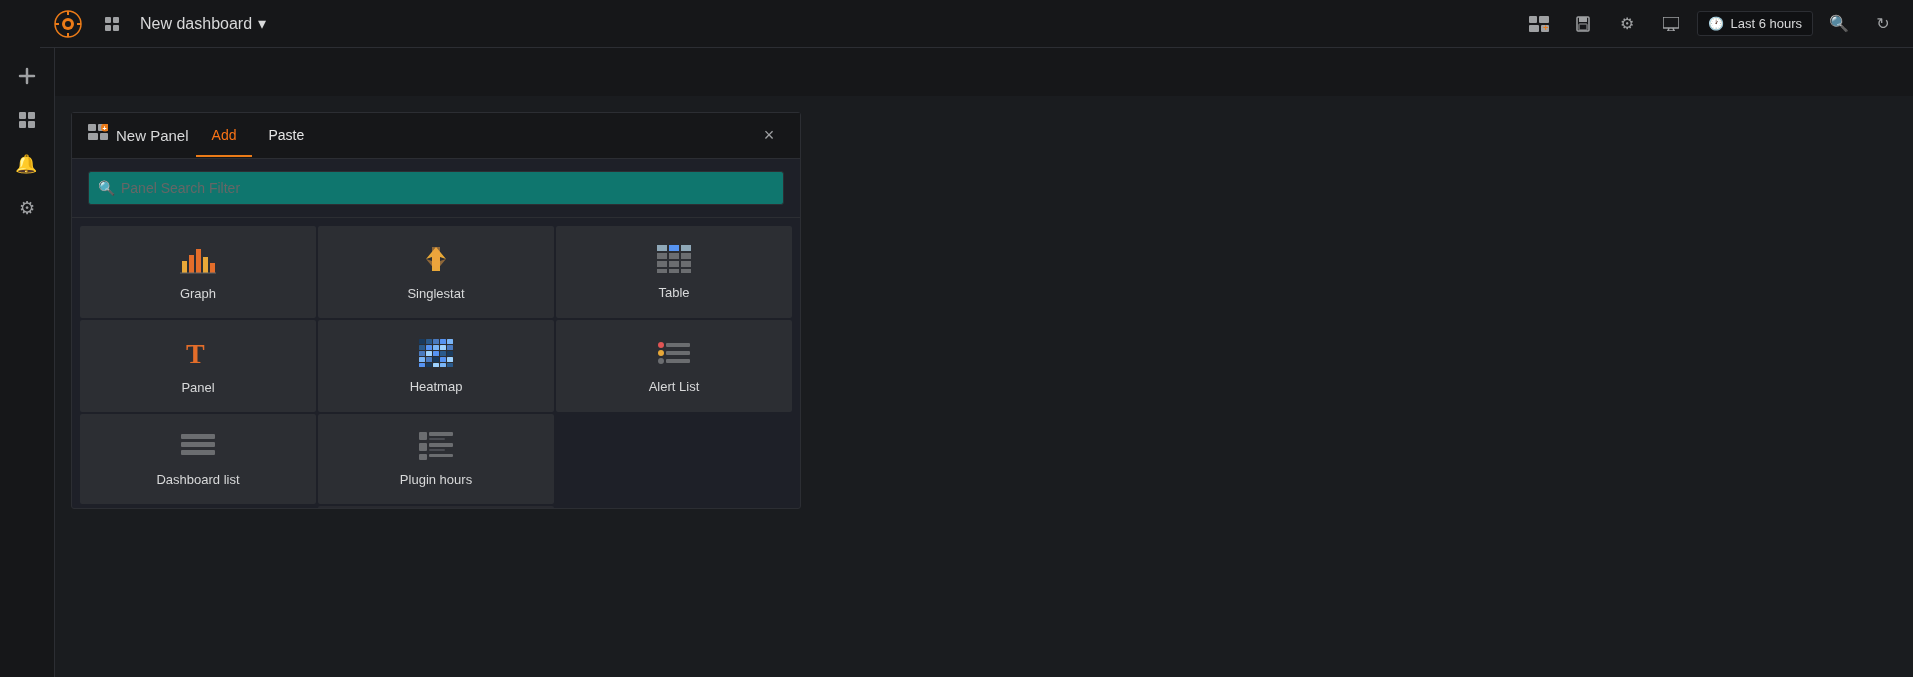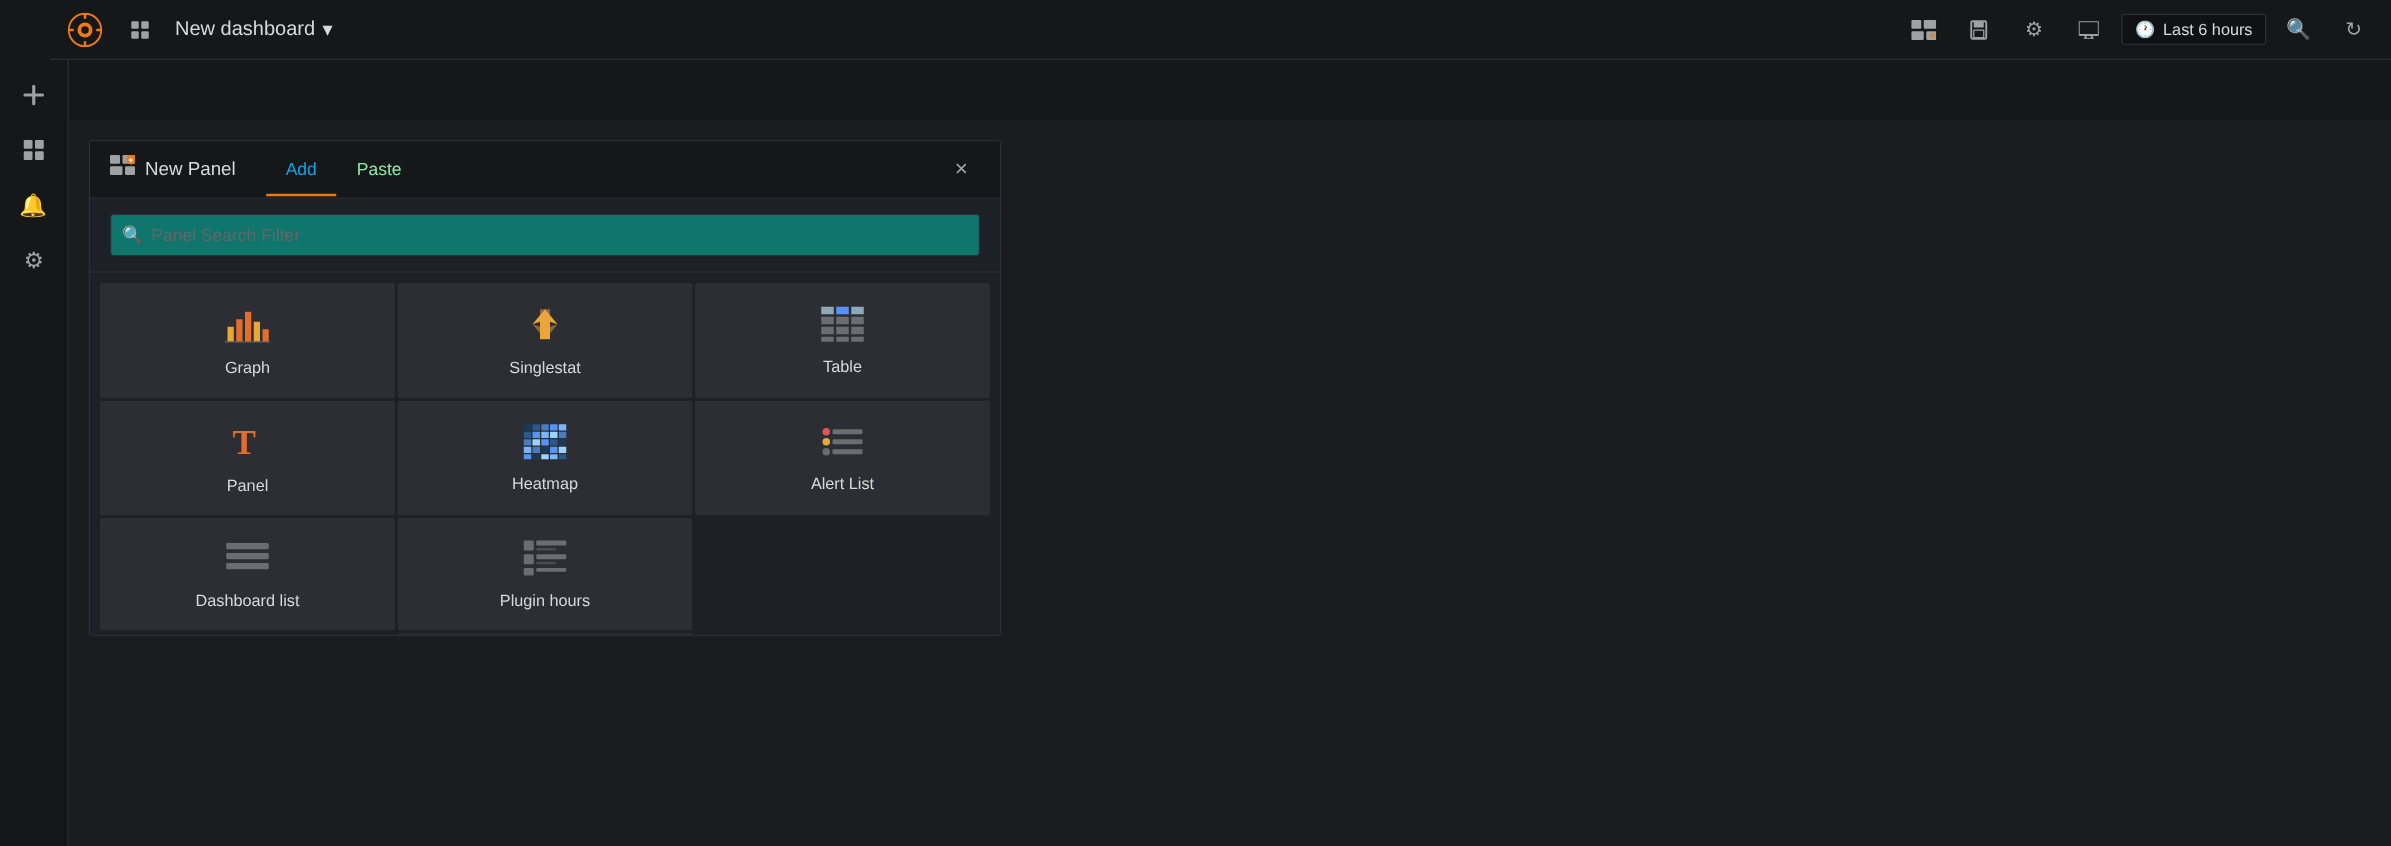--- a/index.html
+++ b/index.html
@@ -125,33 +125,33 @@
       background: #161719;
       border-bottom: 1px solid #2c2e33;
       padding: 0 16px;
       height: 46px;
       gap: 0;
     }
     .modal-header-title {
       display: flex;
       align-items: center;
       gap: 8px;
-      margin-right: 24px;
+      margin-right: 7px;
       color: #d8d9da;
       font-size: 15px;
     }
     .modal-tab {
       padding: 12px 16px;
       cursor: pointer;
-      color: #86efac;
+      color: #e5e5e5;
       font-size: 14px;
       border-bottom: 2px solid transparent;
     }
     .modal-tab.active {
-      color: #0ea5e9;
+      color: #f97316;
       border-bottom: 2px solid #eb7b18;
     }
     .modal-close {
       margin-left: auto;
       color: #9fa1a3;
       cursor: pointer;
       font-size: 18px;
       width: 30px;
       height: 30px;
       display: flex;

